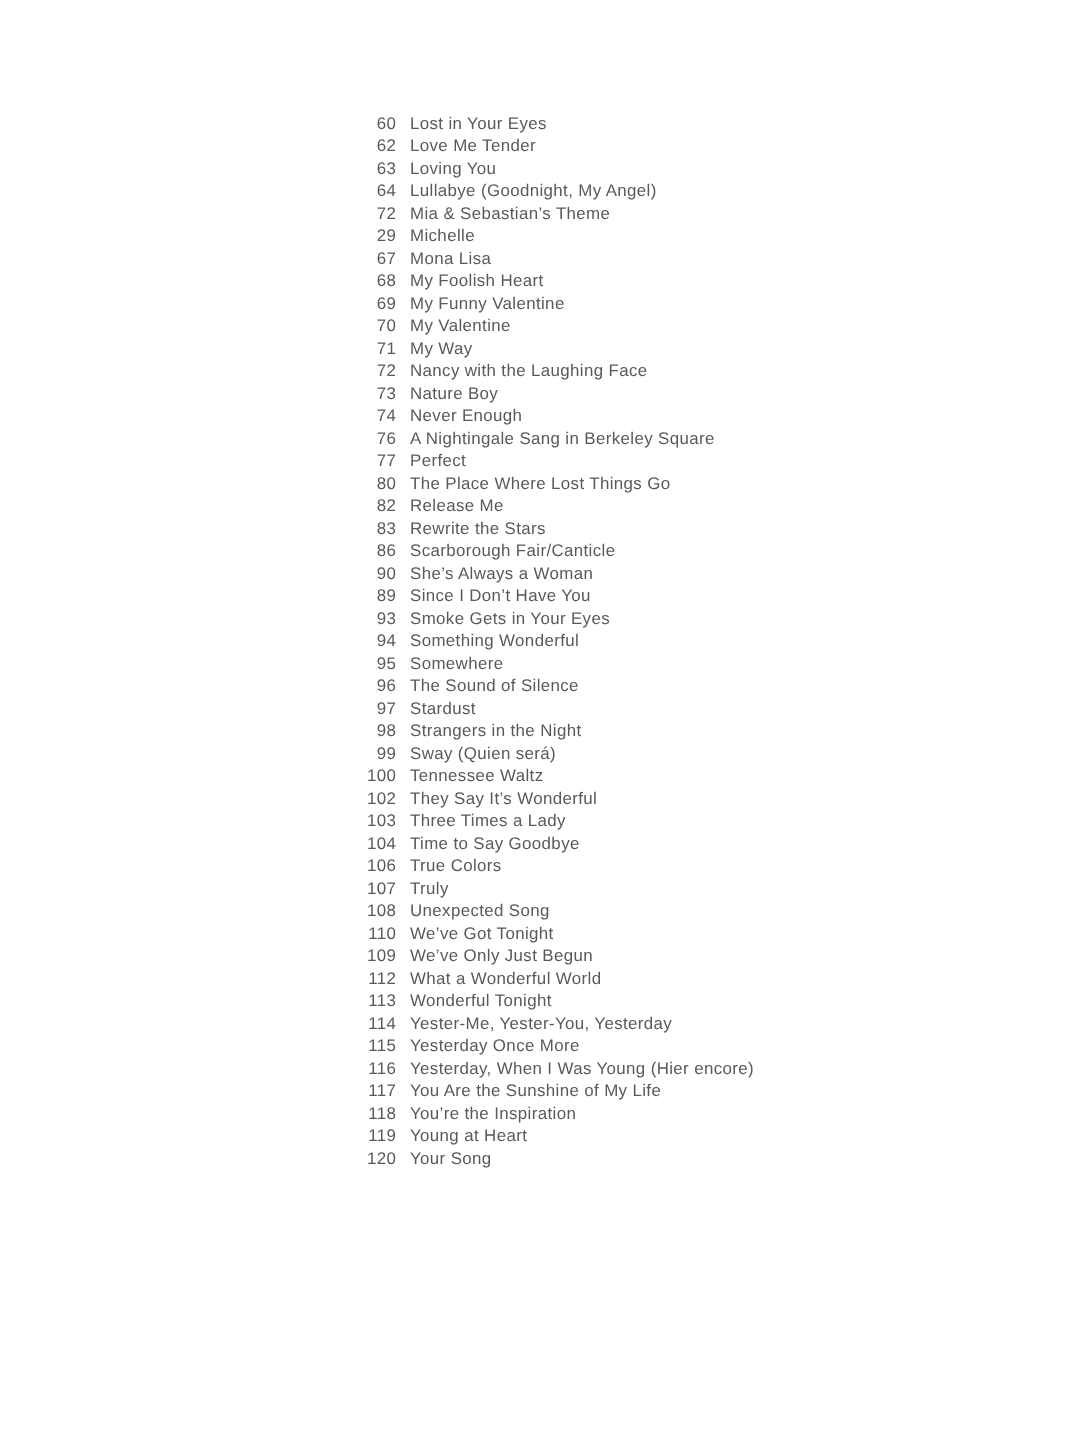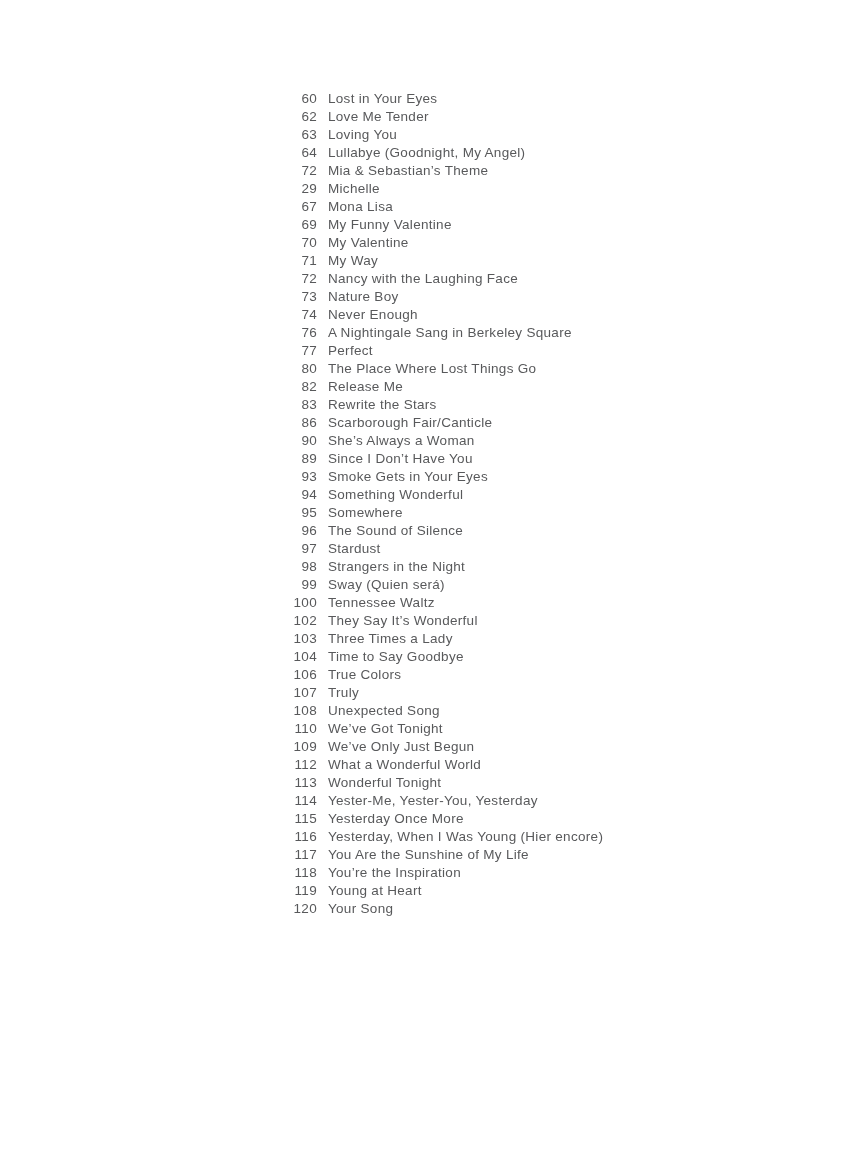--- a/index.html
+++ b/index.html
@@ -65,20 +65,24 @@
       </div>
       <div class="toc-row">
         <span class="toc-num">29</span>
         <span class="toc-title">Michelle</span>
       </div>
       <div class="toc-row">
         <span class="toc-num">67</span>
         <span class="toc-title">Mona Lisa</span>
       </div>
       <div class="toc-row">
+        <span class="toc-num">68</span>
+        <span class="toc-title">My Foolish Heart</span>
+      </div>
+      <div class="toc-row">
         <span class="toc-num">69</span>
         <span class="toc-title">My Funny Valentine</span>
       </div>
       <div class="toc-row">
         <span class="toc-num">70</span>
         <span class="toc-title">My Valentine</span>
       </div>
       <div class="toc-row">
         <span class="toc-num">71</span>
         <span class="toc-title">My Way</span>

